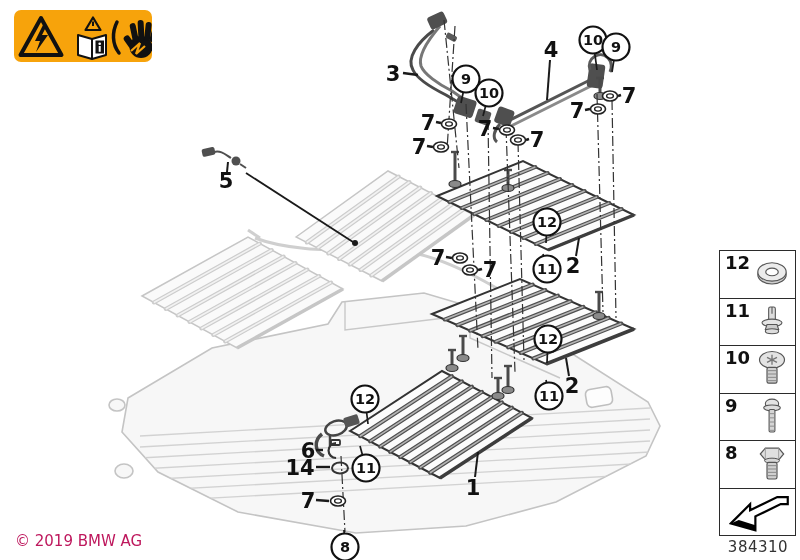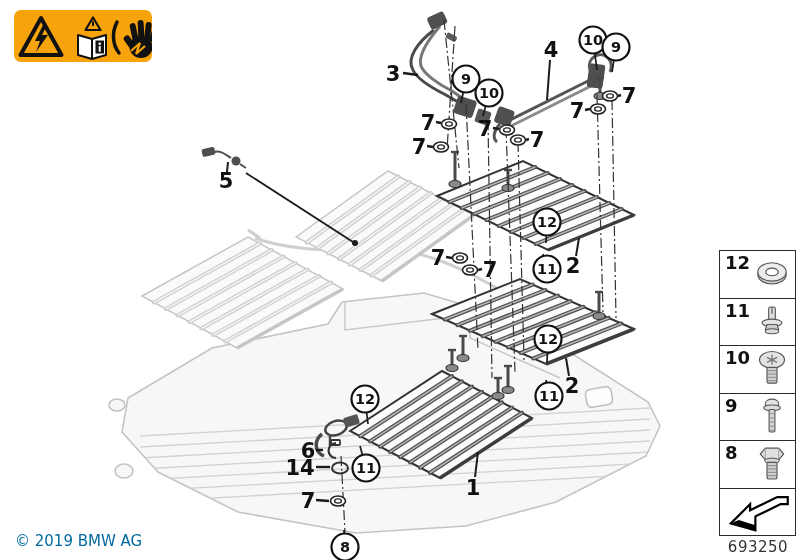--- a/index.html
+++ b/index.html
@@ -9,21 +9,21 @@
        border-radius:7px;}
   #diagram-svg{position:absolute;left:0;top:0;}
   #legend-panel{position:absolute;left:719px;top:250px;width:77px;height:286px;
        border:1.6px solid #2b2b2b;background:#fff;display:flex;flex-direction:column;box-sizing:border-box;}
   .legend-row{flex:1 1 0;border-bottom:1.6px solid #2b2b2b;position:relative;
        display:flex;align-items:center;justify-content:flex-end;padding-right:3px;box-sizing:border-box;}
   .legend-row:last-child{border-bottom:none;justify-content:center;padding-right:0;}
   .legend-num{position:absolute;left:5px;top:1px;font-size:18px;font-weight:bold;color:#111;}
   #part-number{position:absolute;left:719px;top:538px;width:78px;text-align:center;
        font-size:15px;color:#333;letter-spacing:.5px;}
-  #copyright{position:absolute;left:15px;top:532px;font-size:15px;color:#0369a1;font-weight:500;}
+  #copyright{position:absolute;left:15px;top:532px;font-size:15px;color:#be185d;font-weight:500;}
   text{font-family:"DejaVu Sans","Liberation Sans",sans-serif;}
 </style>
 </head>
 <body>
 
 <div id="app">
 
   <div id="warning-banner">
     <svg width="138" height="52" viewBox="0 0 138 52">
       <rect x="0" y="0" width="138" height="52" rx="7" fill="#F7A30B"></rect>
@@ -514,15 +514,15 @@
           </svg>
         </div>
         <div class="legend-row">
           <svg width="66" height="42">
             <use href="#direction-of-travel-arrow-icon"></use>
           </svg>
         </div>
       </div>
   </div>
 
-  <div id="part-number">693250</div>
+  <div id="part-number">384310</div>
   <div id="copyright">© 2019 BMW AG</div>
 </div>
 
 </body></html>

